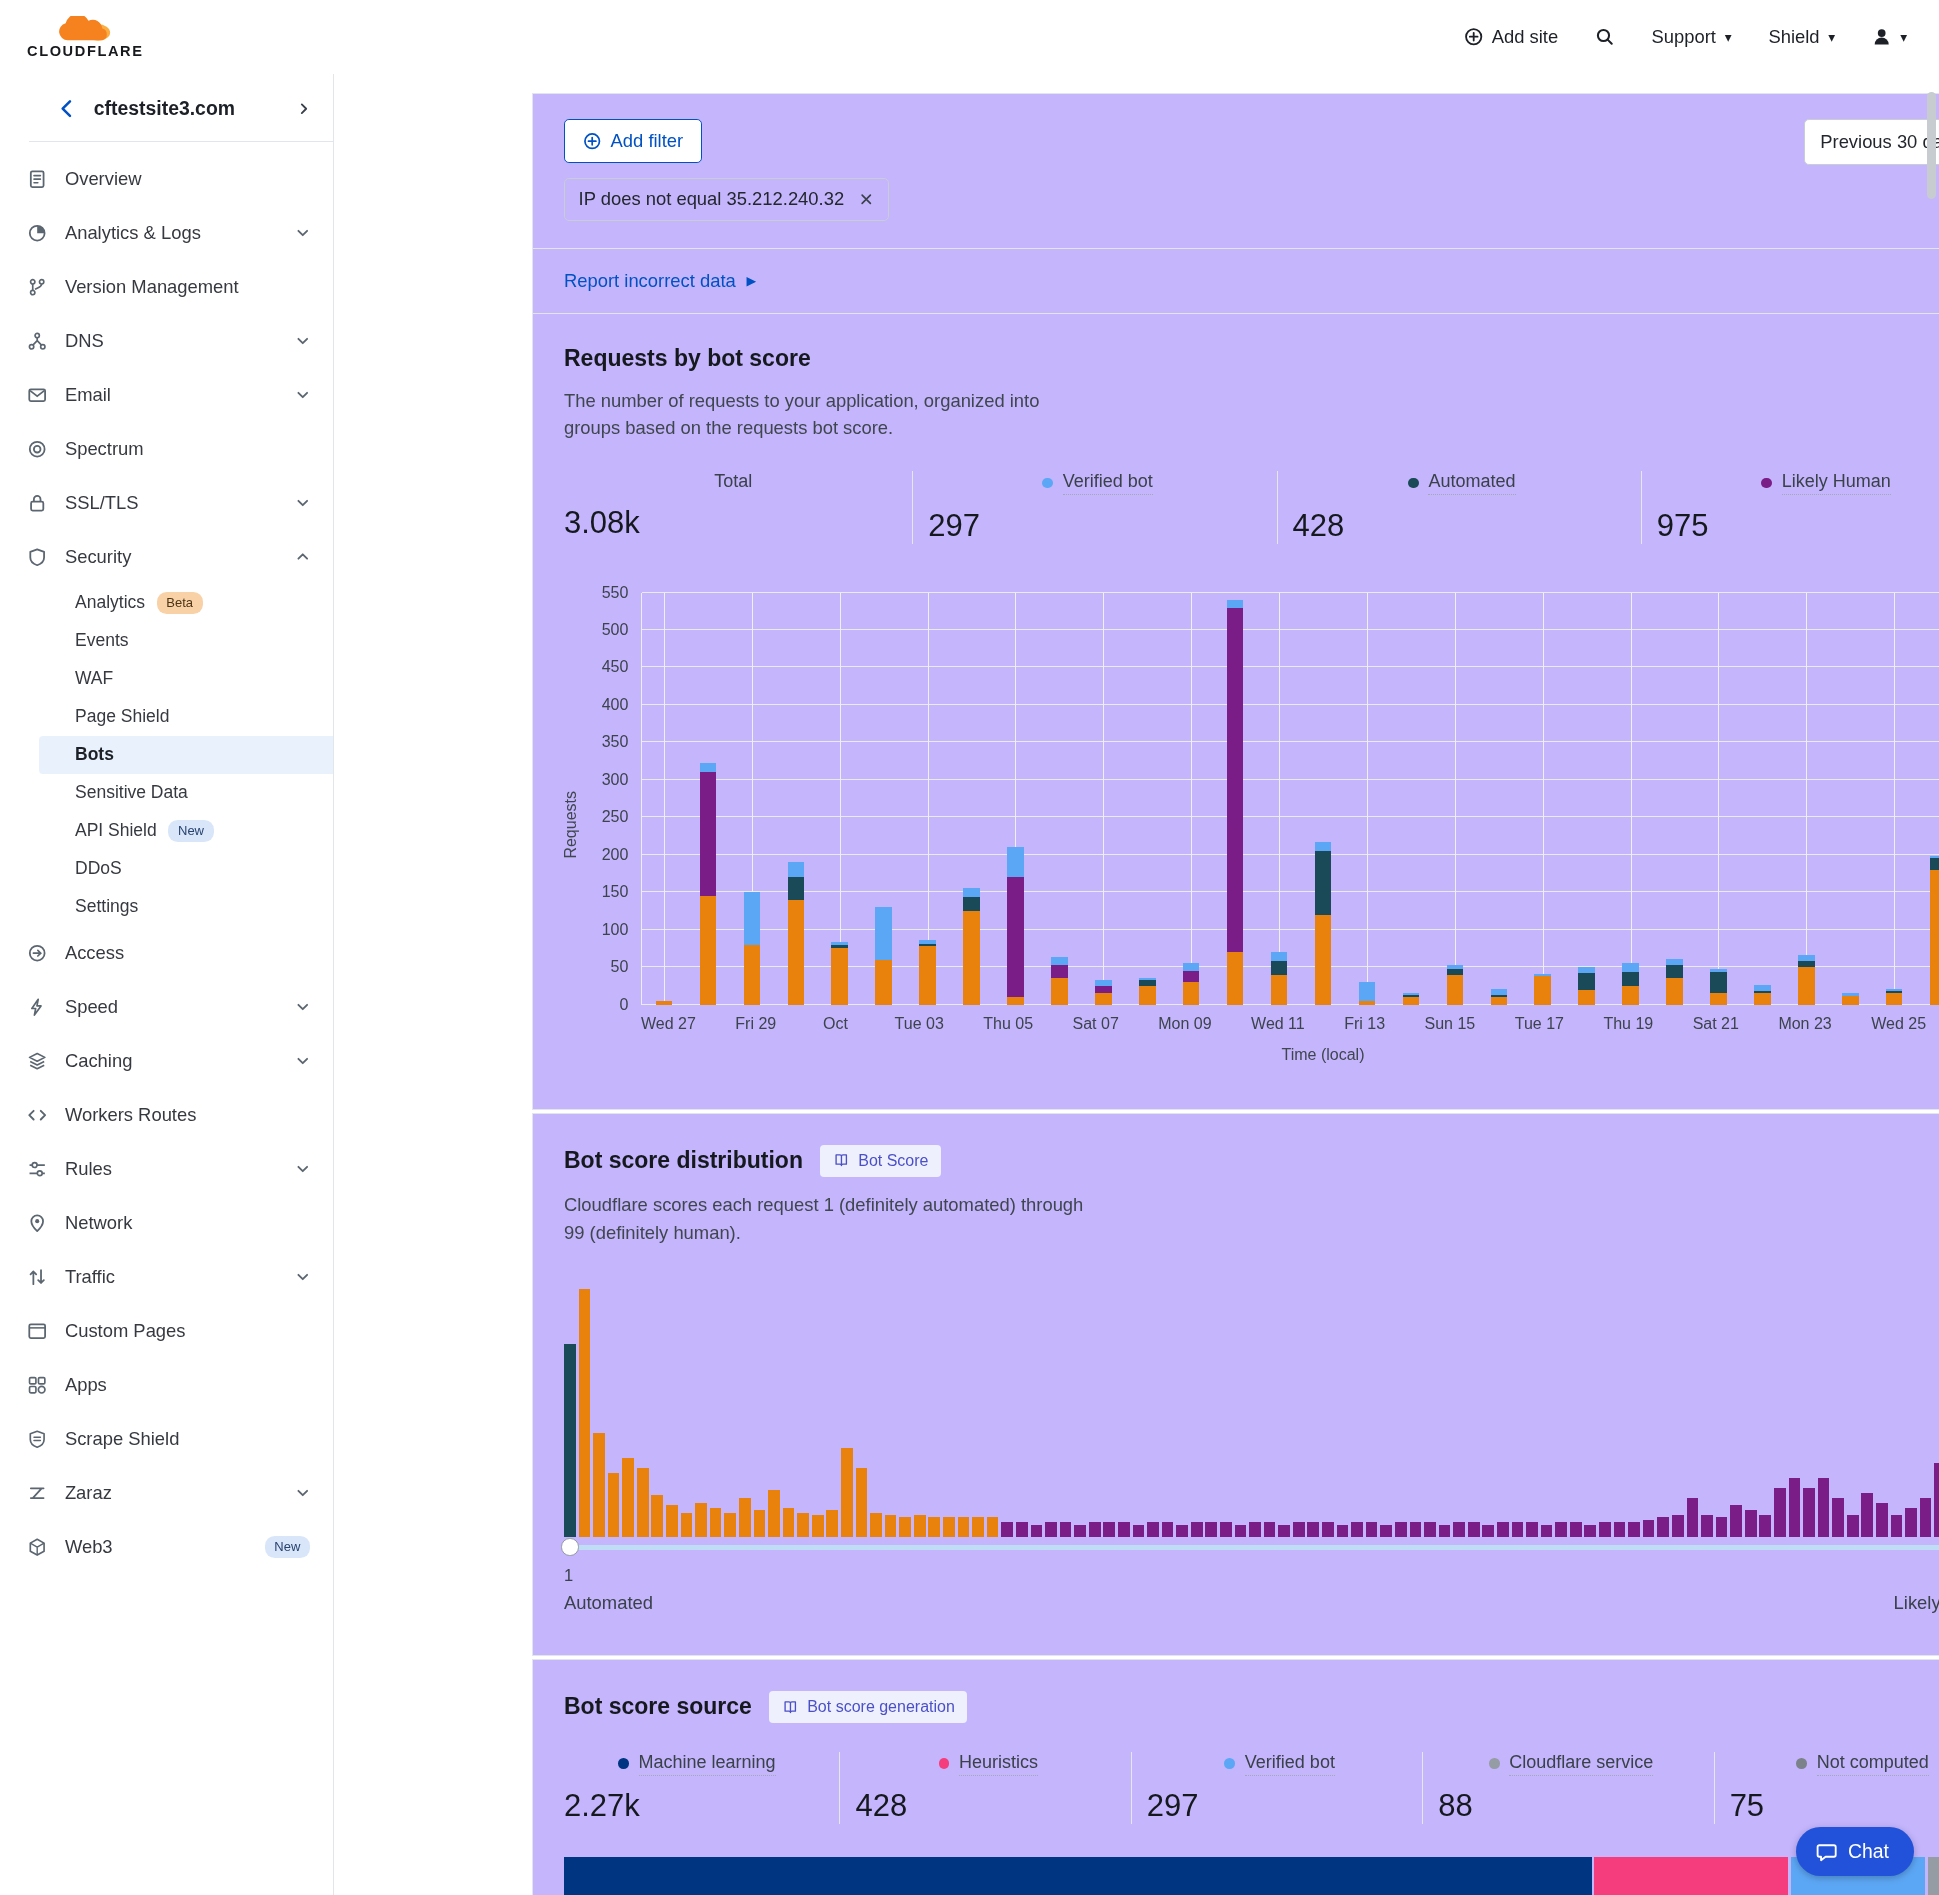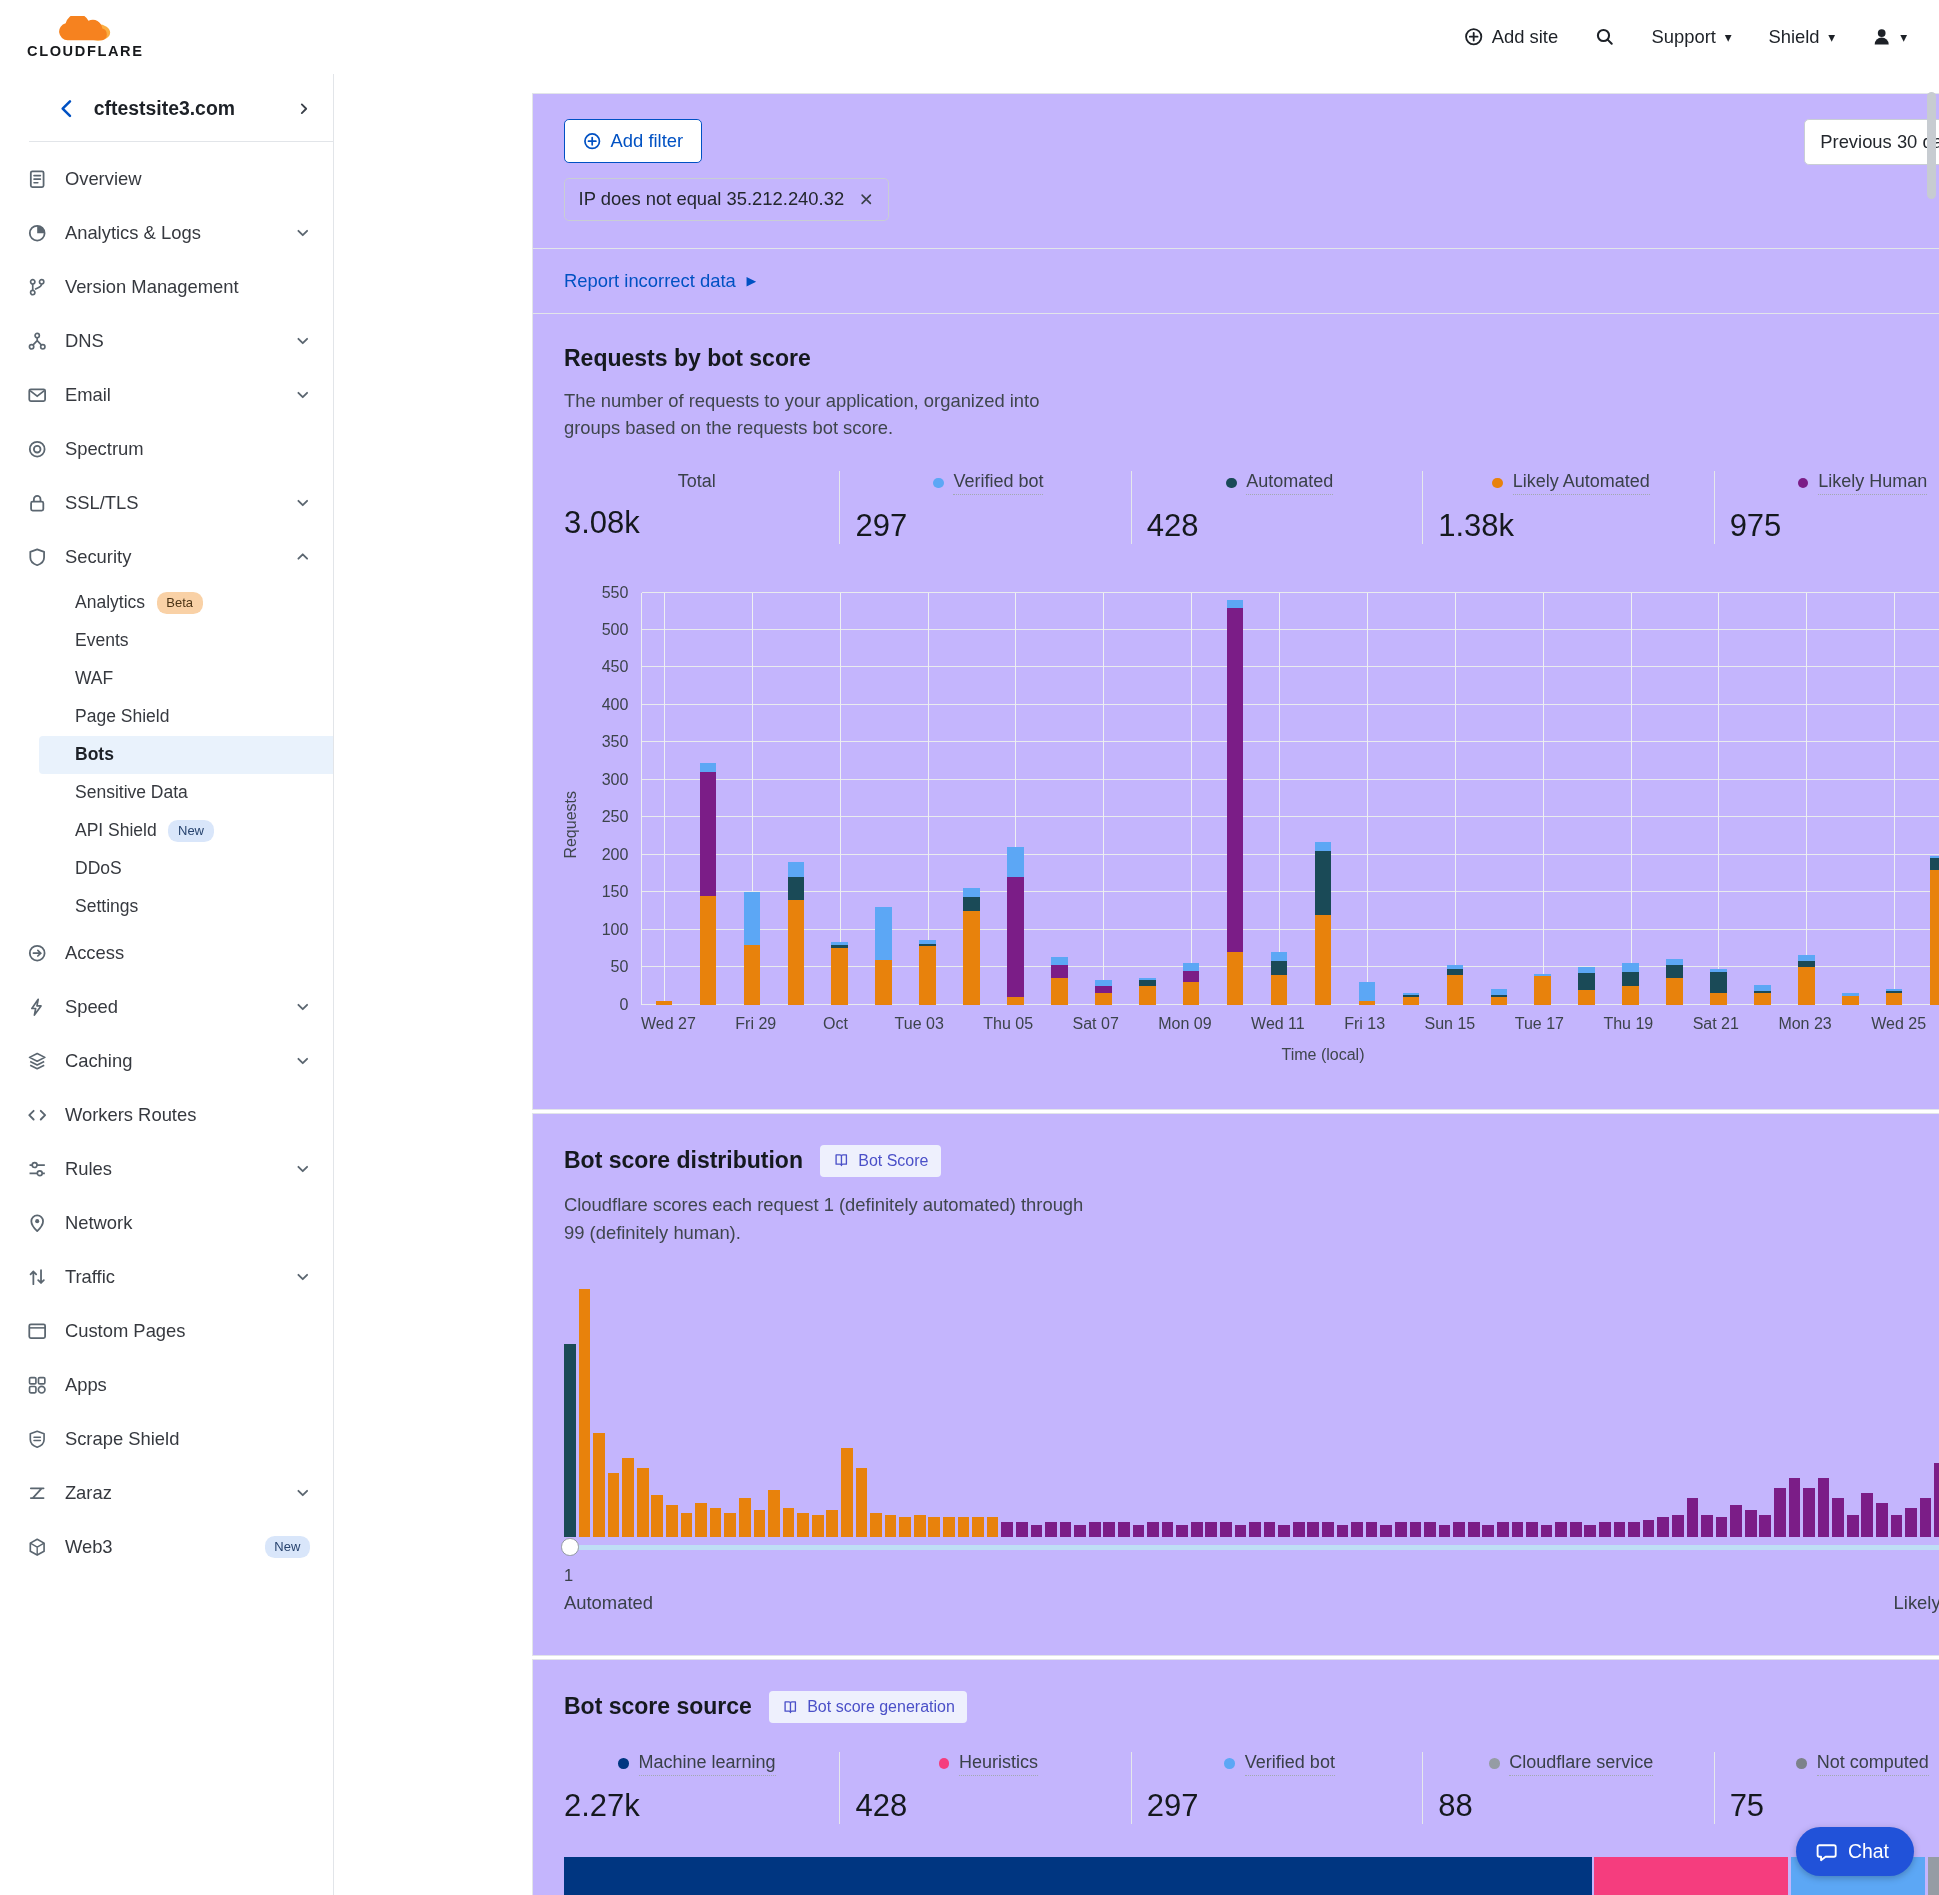--- a/index.html
+++ b/index.html
@@ -486,27 +486,20 @@
                 <span class="stat-label dotted">Verified bot</span>
               </div>
               <div class="stat-value">297</div>
             </div>
             <div class="stat-col">
               <div class="stat-head">
                 <span class="dot" style="background: rgb(26, 74, 87);"></span>
                 <span class="stat-label dotted">Automated</span>
               </div>
               <div class="stat-value">428</div>
-            </div>
-            <div class="stat-col">
-              <div class="stat-head">
-                <span class="dot" style="background: rgb(232, 130, 12);"></span>
-                <span class="stat-label dotted">Likely Automated</span>
-              </div>
-              <div class="stat-value">1.38k</div>
             </div>
             <div class="stat-col">
               <div class="stat-head">
                 <span class="dot" style="background: rgb(123, 29, 135);"></span>
                 <span class="stat-label dotted">Likely Human</span>
               </div>
               <div class="stat-value">975</div>
             </div>
           </div>
         <div class="chart-wrap">

